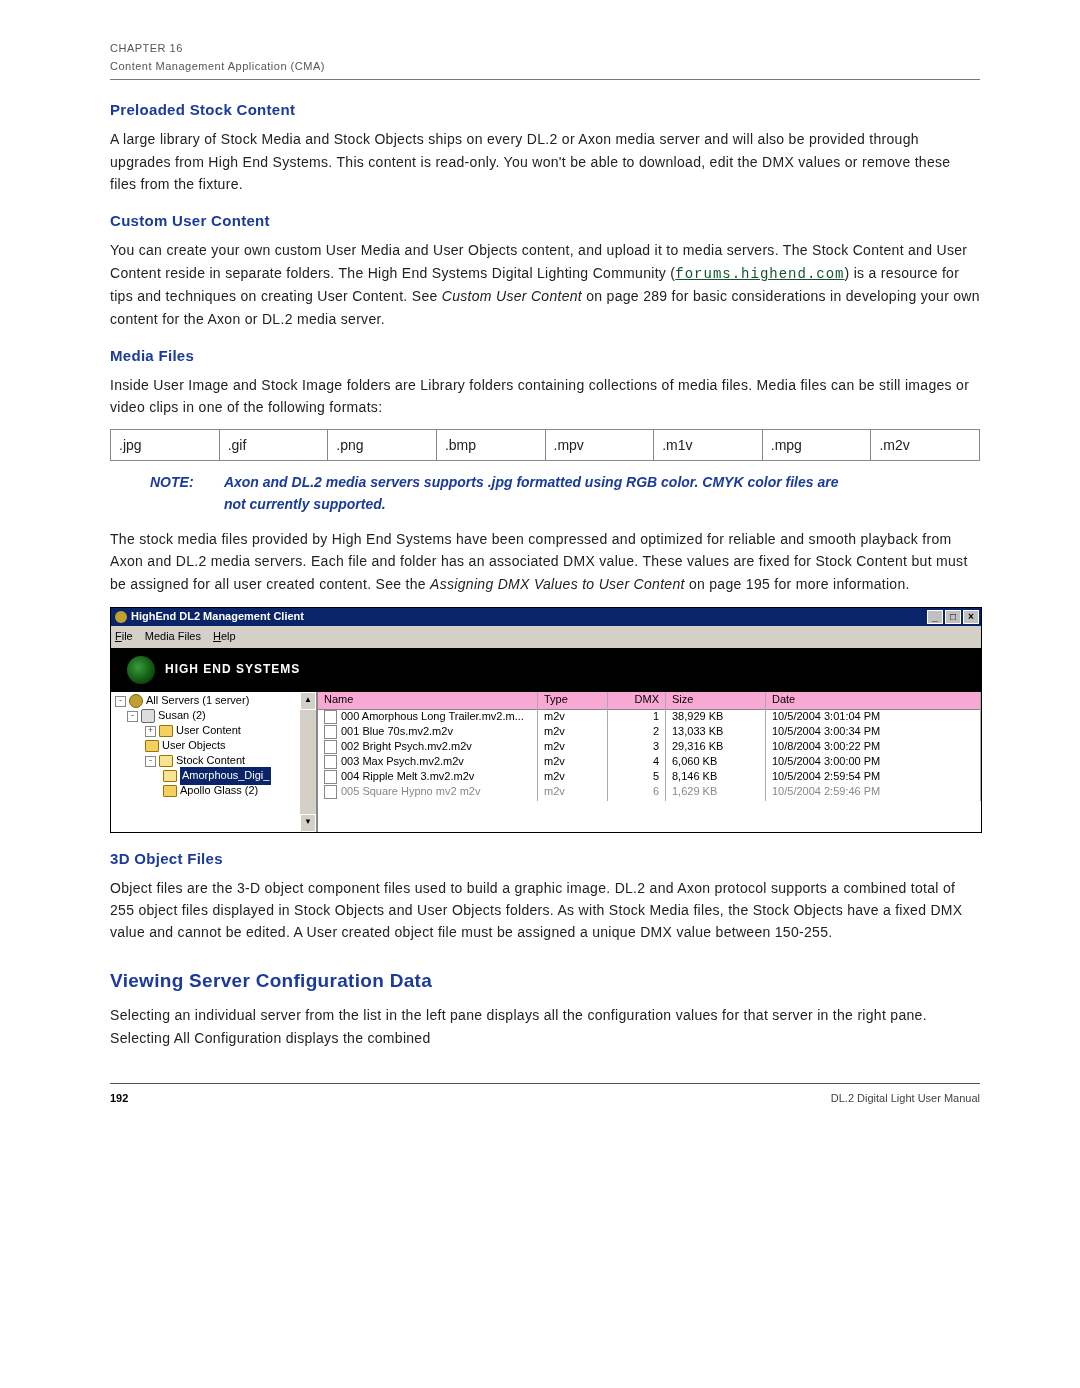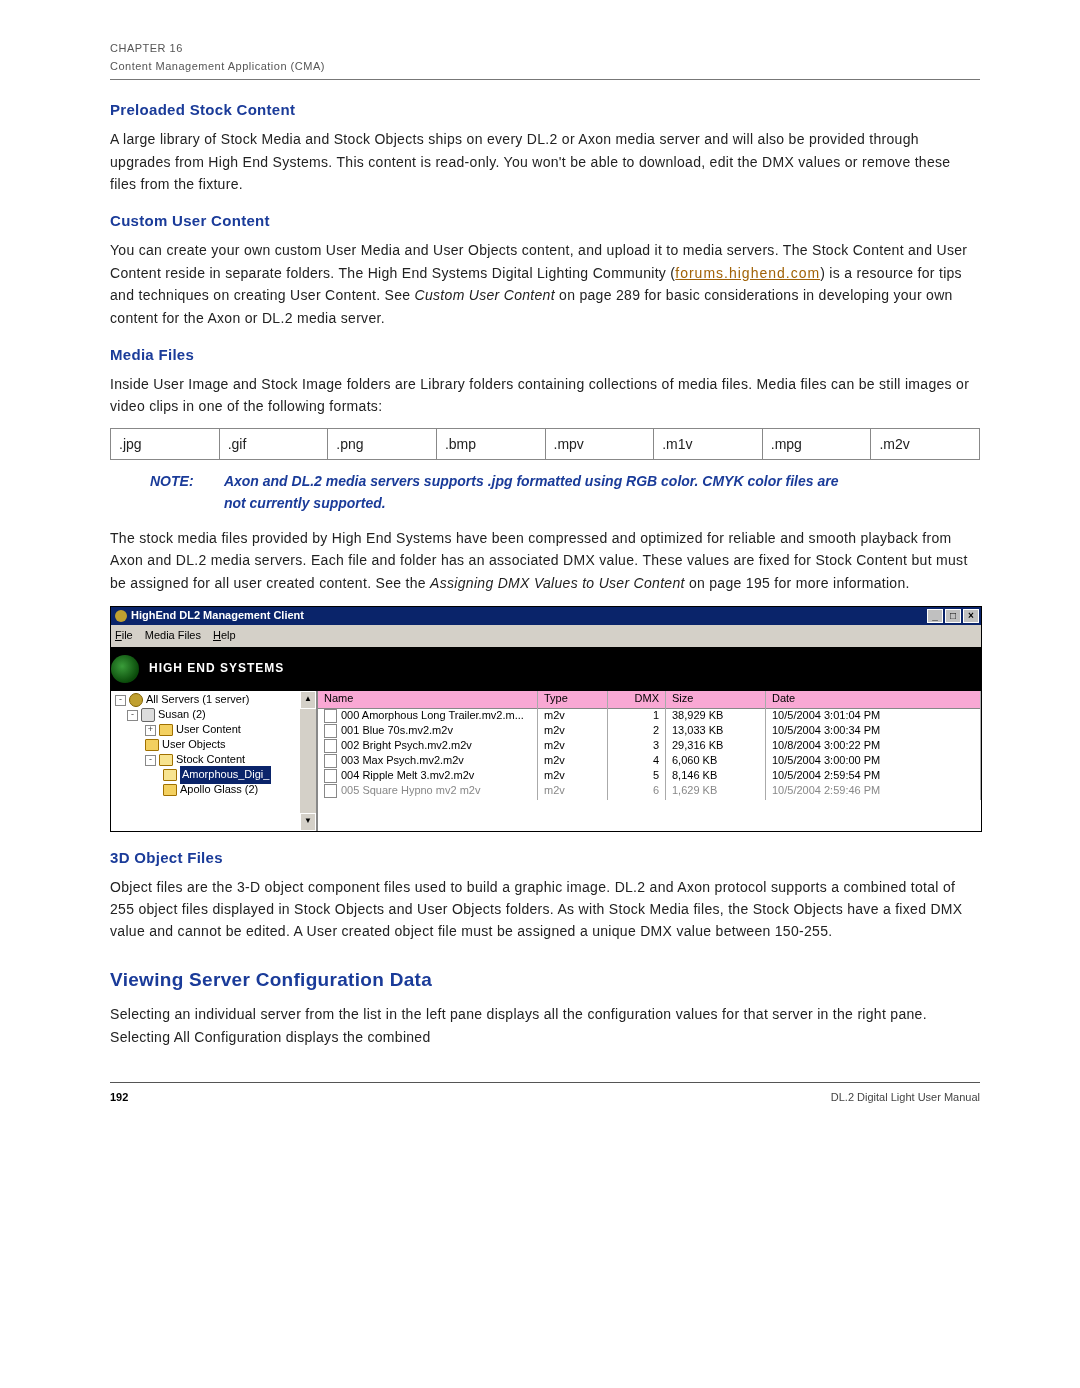--- a/index.html
+++ b/index.html
@@ -41,23 +41,24 @@
     font-size: 19px;
     margin: 22px 0 8px 0;
     letter-spacing: 0.3px;
   }
   .para {
     margin: 4px 0 10px 0;
     color: #222;
     letter-spacing: 0.3px;
   }
   a.link {
-    color: #a16207;
+    color: #14532d;
     text-decoration: underline;
     letter-spacing: 1px;
+    font-family: Liberation Mono, monospace;
   }
   .italic { font-style: italic; }
   .formats-table {
     width: 100%;
     border-collapse: collapse;
     margin: 6px 0 10px 0;
   }
   .formats-table td {
     border: 1px solid #888;
     padding: 4px 8px;
@@ -111,21 +112,21 @@
     box-sizing:border-box; display:flex; align-items:center; justify-content:center;
     font-size:10px; font-weight:700; color:#000;
   }
   .menubar {
     background:#d4d0c8; color:#000; padding:2px 4px; display:flex; gap:12px;
     font-size:11px;
   }
   .menubar span u { text-decoration: underline; }
   .brandbar {
     background:#000; color:#fff; height:44px; display:flex; align-items:center;
-    padding:0 0; gap:10px;
+    padding:0 16px; gap:10px;
   }
   .brand-logo {
     width:28px; height:28px; border-radius:50%;
     background: radial-gradient(circle at 40% 40%, #3a9c3a 0%, #0a4a0a 70%);
     position:relative;
   }
   .brand-text { font-weight:700; letter-spacing:1px; font-size:12px; }
   .panes {
     display:flex; background:#fff; height:140px;
   }

